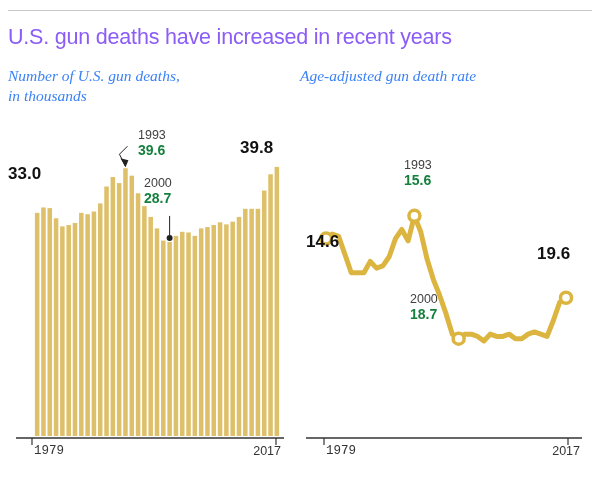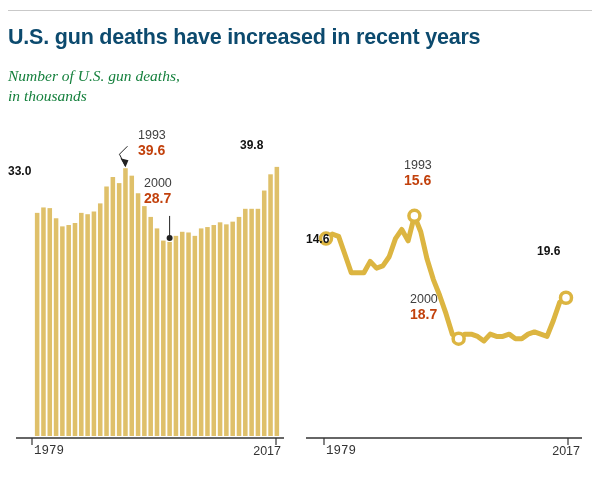--- a/index.html
+++ b/index.html
@@ -22,38 +22,38 @@
     width: 584px;
     height: 1px;
     background: #c9c9c9;
   }
   .headline {
     position: absolute;
     left: 8px;
     top: 24px;
     width: 580px;
     font-size: 21.5px;
-    font-weight: bold;
+    font-weight: normal;
     letter-spacing: -0.2px;
-    color: #0c4a6e;
+    color: #8b5cf6;
     line-height: 26px;
   }
   .panel {
     position: absolute;
     top: 66px;
     height: 410px;
   }
   .panel-left { left: 8px; width: 285px; }
   .panel-right { left: 300px; width: 292px; }
   .subtitle {
     font-family: "Liberation Serif", serif;
     font-style: italic;
     font-size: 15.5px;
     line-height: 20px;
-    color: #15803d;
+    color: #3b82f6;
     margin: 0;
   }
   .plot {
     position: absolute;
     left: 0;
     top: 0;
     width: 100%;
     height: 410px;
     pointer-events: none;
   }
@@ -75,24 +75,24 @@
     right: 12px;
     bottom: 0;
   }
   .annot {
     position: absolute;
     font-size: 12.5px;
     line-height: 15px;
     color: #333333;
   }
   .annot .yr { color: #404040; }
-  .annot .val { font-weight: bold; color: #c2410c; font-size: 14px; }
+  .annot .val { font-weight: bold; color: #15803d; font-size: 14px; }
   .big-val {
     position: absolute;
-    font-size: 12px;
+    font-size: 17px;
     font-weight: bold;
     color: #111111;
   }
 </style>
 </head>
 <body>
 
 <div class="top-rule"></div>
 
 <div class="headline">U.S. gun deaths have increased in recent years</div>
@@ -166,21 +166,21 @@
   </div>
 
   <div class="axis-labels">
     <span class="axis-left-year">1979</span>
     <span class="axis-right-year">2017</span>
   </div>
 </div>
 
 <div class="panel panel-right">
   <div class="subtitle">
-    <br>
+    <span>Age-adjusted gun death rate</span><br>
   </div>
 
   <svg class="plot" viewBox="0 0 292 410" width="292" height="410">
       <path d="M 26.00 172.60 L 32.32 168.05 L 38.63 170.33 L 44.95 188.52 L 51.26 206.73 L 57.58 206.73 L 63.89 206.73 L 70.21 195.35 L 76.53 202.17 L 82.84 199.90 L 89.16 190.80 L 95.47 172.60 L 101.79 163.50 L 108.11 174.88 L 114.42 149.85 L 120.74 165.78 L 127.05 193.08 L 133.37 213.55 L 139.68 229.48 L 146.00 247.67 L 152.32 268.15 L 158.63 272.70 L 164.95 268.15 L 171.26 268.15 L 177.58 270.42 L 183.89 274.98 L 190.21 268.15 L 196.53 270.42 L 202.84 270.42 L 209.16 268.15 L 215.47 272.70 L 221.79 272.70 L 228.11 268.15 L 234.42 265.88 L 240.74 268.15 L 247.05 270.42 L 253.37 254.50 L 259.68 236.30 L 266.00 231.75" fill="none" stroke="#dcb541" stroke-width="5" stroke-linejoin="round" stroke-linecap="round"></path>
       <circle cx="26.00" cy="172.60" r="5.5" fill="#ffffff" stroke="#dcb541" stroke-width="3.5"></circle>
       <circle cx="114.42" cy="149.85" r="5.5" fill="#ffffff" stroke="#dcb541" stroke-width="3.5"></circle>
       <circle cx="158.63" cy="272.70" r="5.5" fill="#ffffff" stroke="#dcb541" stroke-width="3.5"></circle>
       <circle cx="266.00" cy="231.75" r="5.5" fill="#ffffff" stroke="#dcb541" stroke-width="3.5"></circle>
       <line x1="6" y1="372" x2="282" y2="372" stroke="#333" stroke-width="1.4"></line>
       <line x1="24" y1="372" x2="24" y2="379" stroke="#333" stroke-width="1.2"></line>

